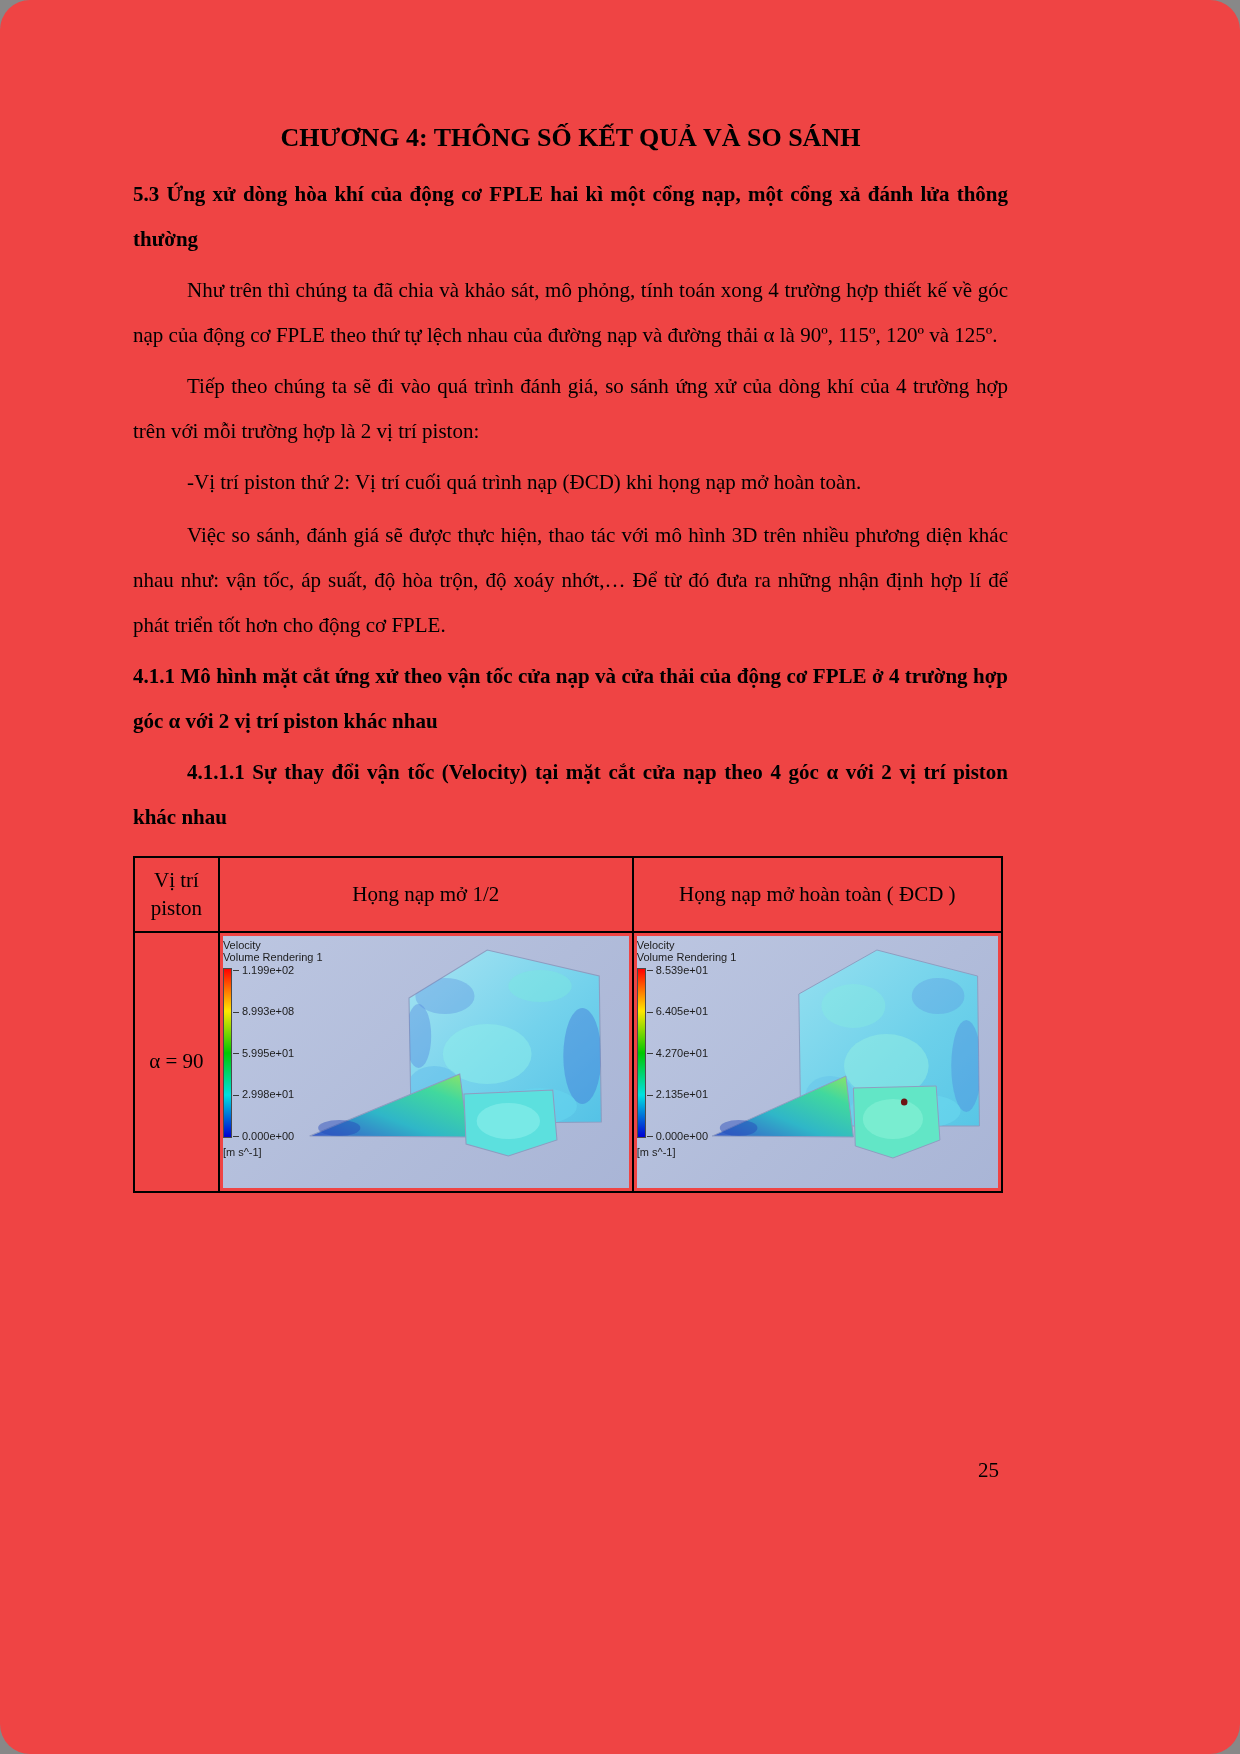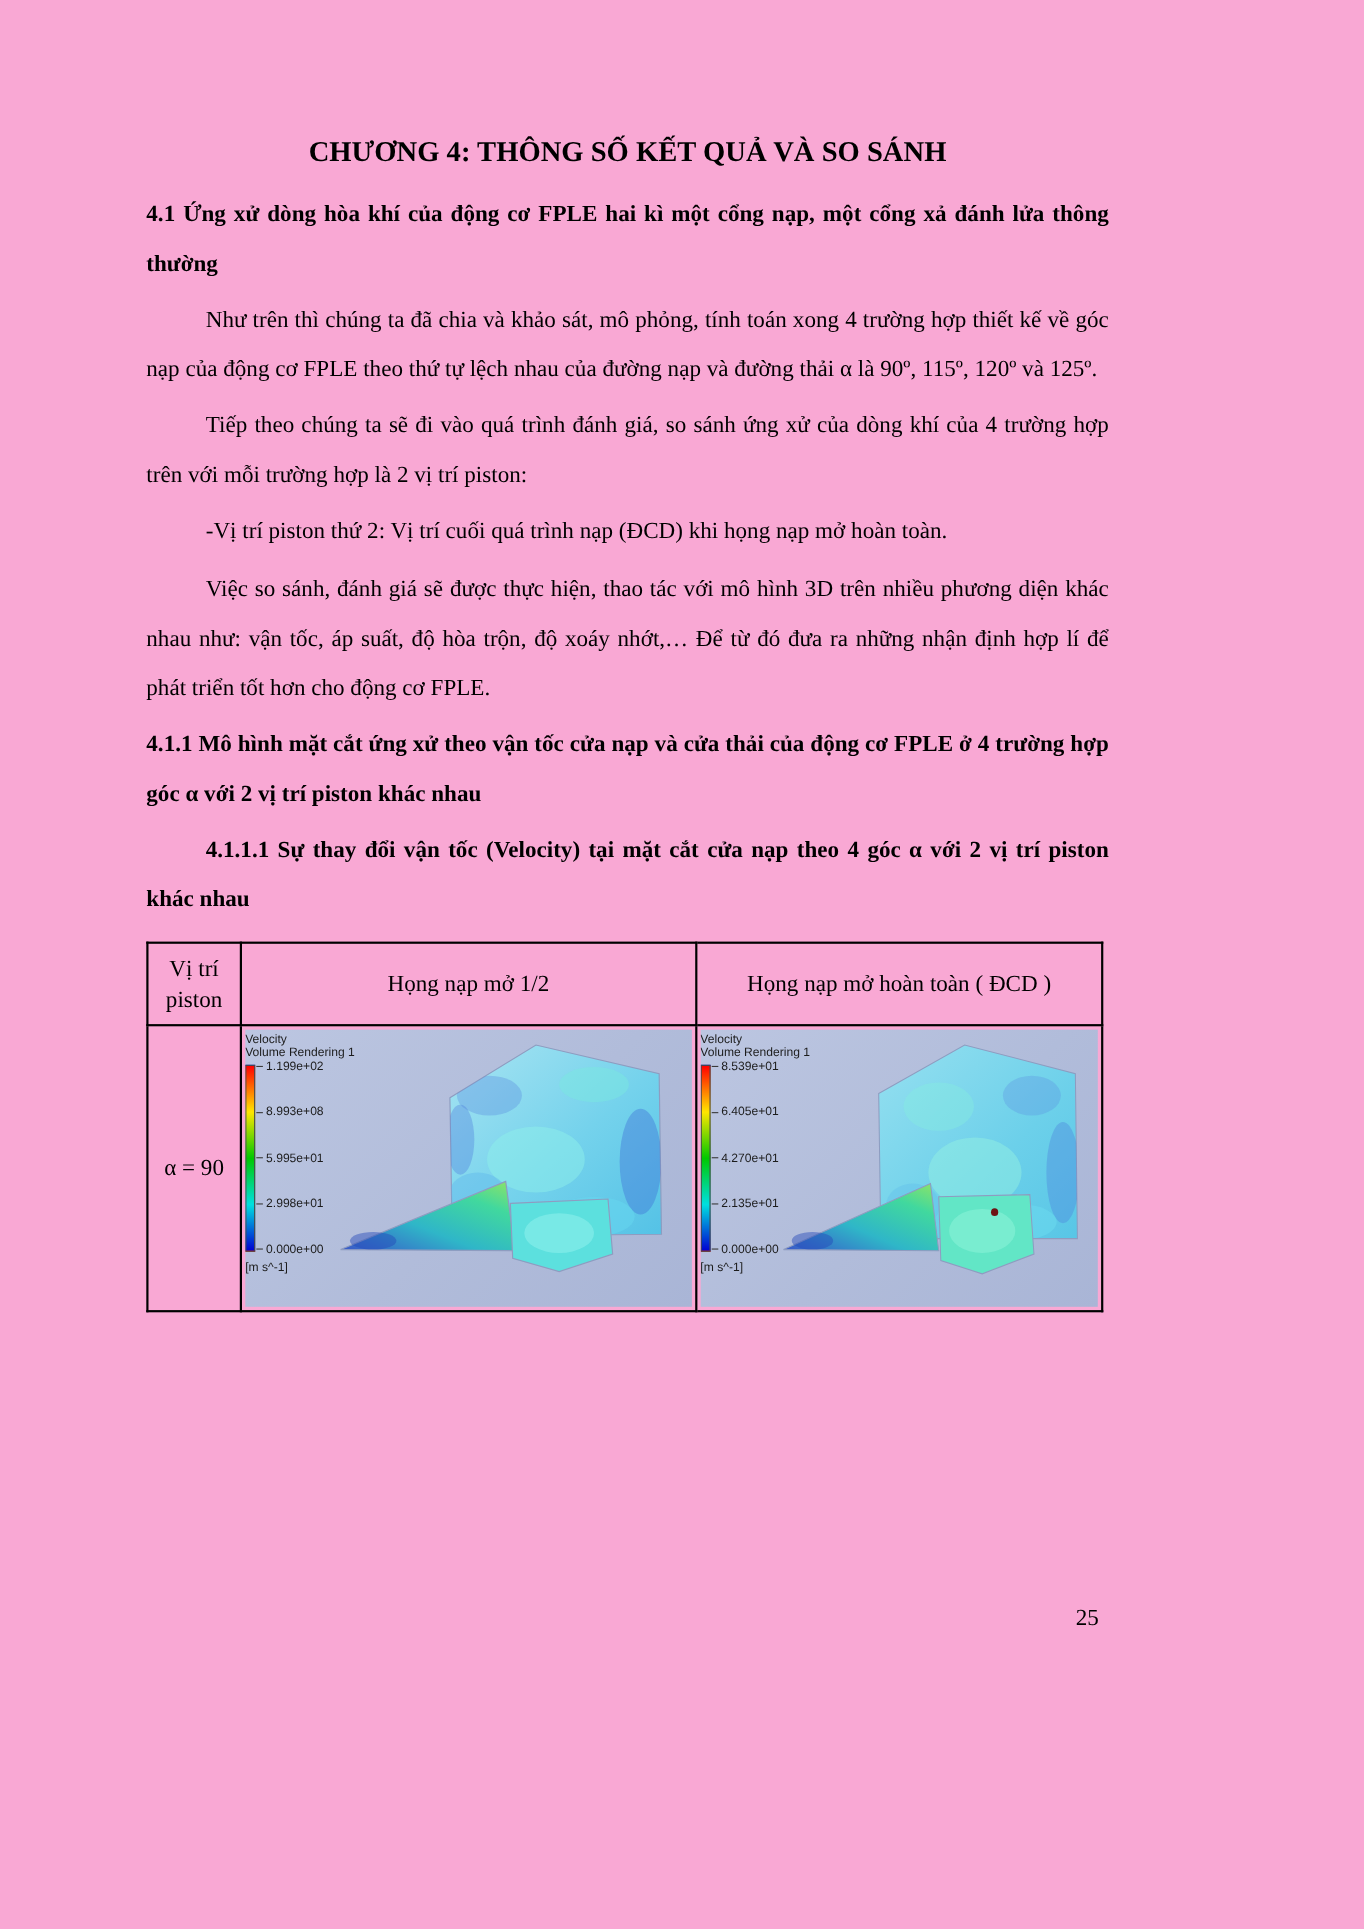--- a/index.html
+++ b/index.html
@@ -1,20 +1,21 @@
 <!DOCTYPE html>
 <html><head>
 <meta charset="utf-8">
 <style>
   * { margin:0; padding:0; box-sizing:border-box; }
   html,body { background:#888; }
   .page {
     position:relative; width:1240px; height:1754px; margin:0 auto;
-    background:#f9a8d4; font-family:"Liberation Serif", serif; color:#000;
+    background:#ef4444; font-family:"Liberation Serif", serif; color:#000;
     overflow:hidden;
+    border-radius:30px;
   }
   .content { position:absolute; left:133px; top:0; width:875px; }
   .doc-title {
     margin-top:120px; text-align:center; font-weight:bold; font-size:26px;
     line-height:36px; margin-bottom:16px;
   }
   .h-bold { font-weight:bold; font-size:21px; line-height:45px; text-align:justify; margin-bottom:6px; }
   .para { font-size:21px; line-height:45px; text-align:justify; text-indent:54px; margin-bottom:6px; }
   .list-line { font-size:21px; line-height:45px; padding-left:54px; margin-bottom:8px; }
   .h-indent { text-indent:54px; }
@@ -60,21 +61,21 @@
   .page-number { position:absolute; left:978px; top:1458px; font-size:21px; }
 </style>
 </head>
 <body>
 
 <div class="page">
   <div class="content">
 
     <div class="doc-title">CHƯƠNG 4: THÔNG SỐ KẾT QUẢ VÀ SO SÁNH</div>
 
-    <div class="h-bold">4.1 Ứng xử dòng hòa khí của động cơ FPLE hai kì một cổng nạp, một cổng xả đánh lửa thông thường</div>
+    <div class="h-bold">5.3 Ứng xử dòng hòa khí của động cơ FPLE hai kì một cổng nạp, một cổng xả đánh lửa thông thường</div>
 
     <div class="para">Như trên thì chúng ta đã chia và khảo sát, mô phỏng, tính toán xong 4 trường hợp thiết kế về góc nạp của động cơ FPLE theo thứ tự lệch nhau của đường nạp và đường thải α là 90º, 115º, 120º và 125º.</div>
 
     <div class="para">Tiếp theo chúng ta sẽ đi vào quá trình đánh giá, so sánh ứng xử của dòng khí của 4 trường hợp trên với mỗi trường hợp là 2 vị trí piston:</div>
 
 
     <div class="list-line">-Vị trí piston thứ 2: Vị trí cuối quá trình nạp (ĐCD) khi họng nạp mở hoàn toàn.</div>
 
     <div class="para">Việc so sánh, đánh giá sẽ được thực hiện, thao tác với mô hình 3D trên nhiều phương diện khác nhau như: vận tốc, áp suất, độ hòa trộn, độ xoáy nhớt,… Để từ đó đưa ra những nhận định hợp lí để phát triển tốt hơn cho động cơ FPLE.</div>
 

